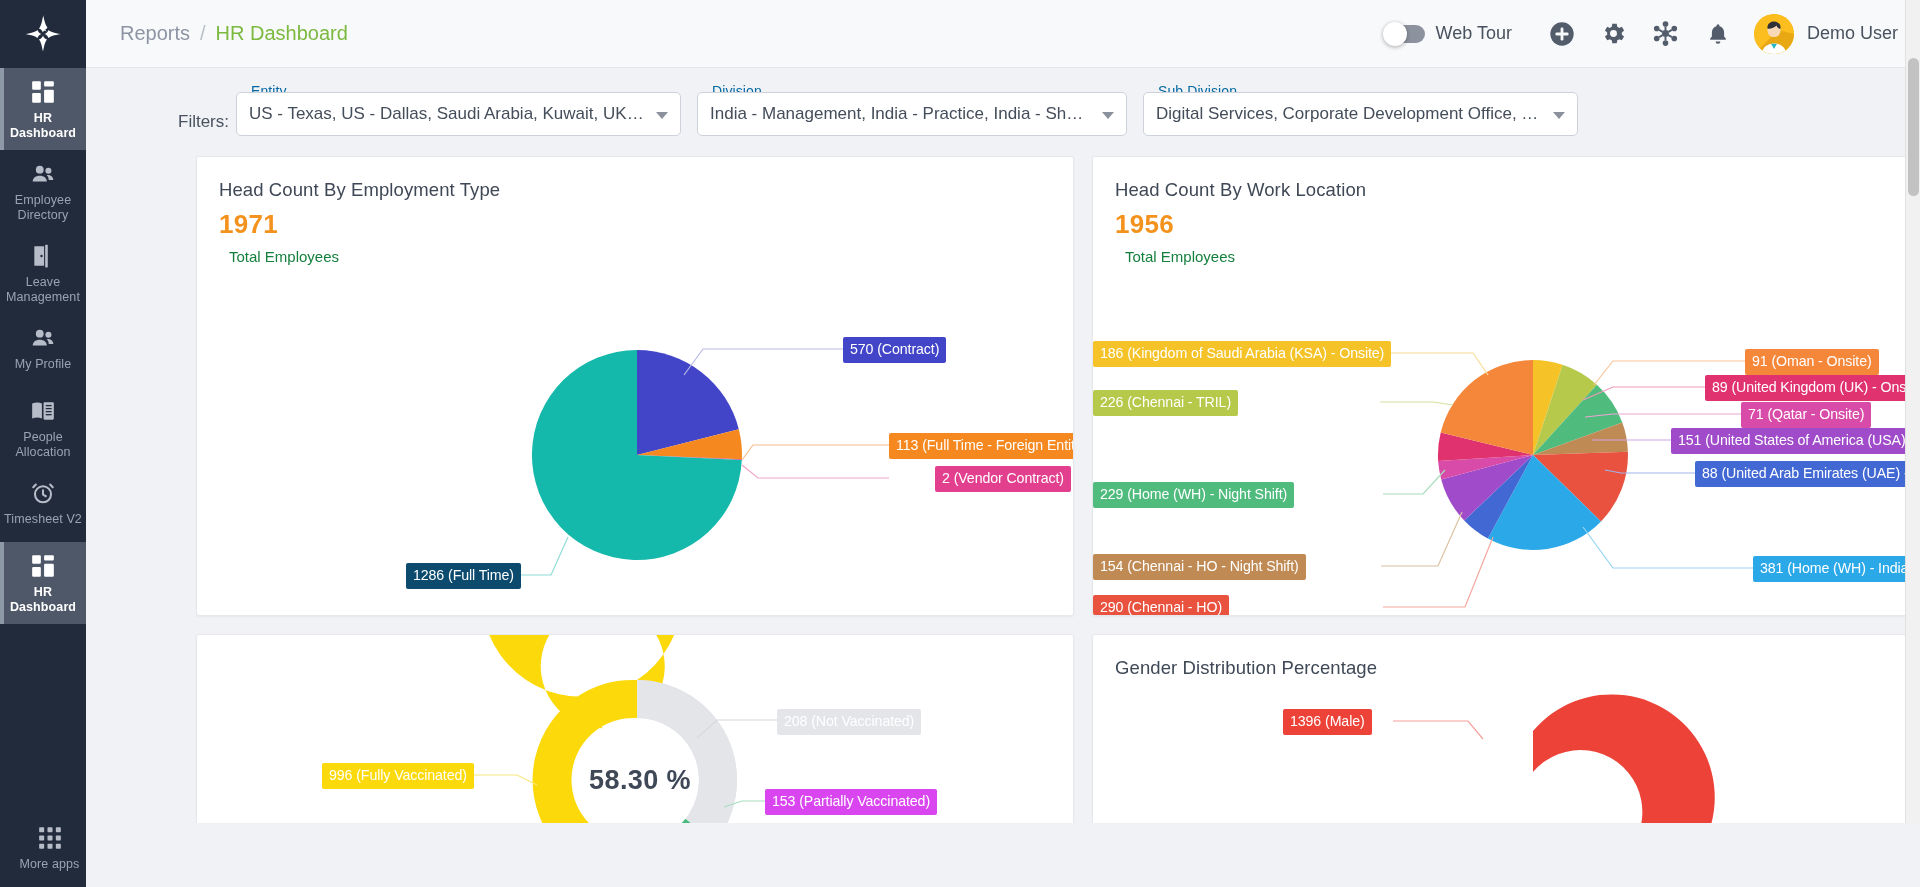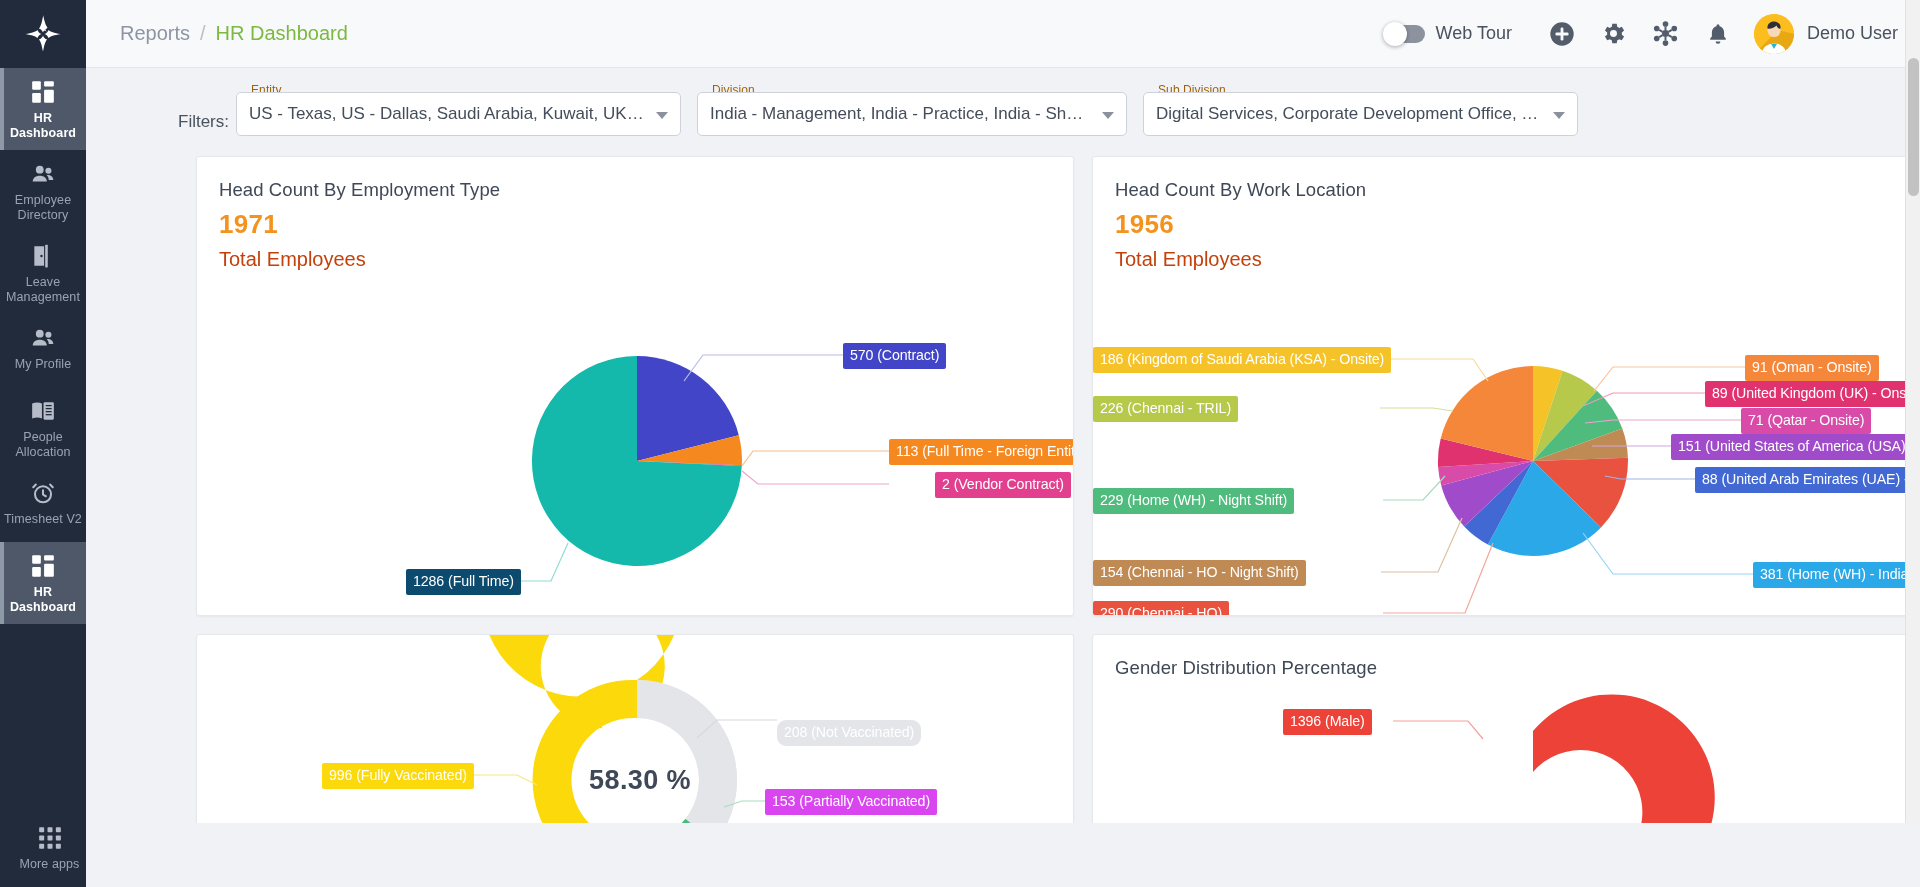--- a/index.html
+++ b/index.html
@@ -74,21 +74,21 @@
   .filters-bar { display:flex; align-items:center; padding:24px 0 12px 150px; position:relative; }
   .filters-label { position:absolute; left:92px; top:44px; font-size:17px; color:#49525f; }
   .filter-field { position:relative; margin-right:16px; }
   .ff-box {
     border:1px solid #cdd2da; border-radius:5px; background:#fff;
     height:44px; display:flex; align-items:center; padding:0 34px 0 12px;
     position:relative; cursor:pointer;
   }
   .ff-legend {
     position:absolute; top:-9px; left:10px; background:#f1f2f5; padding:0 5px;
-    font-size:12px; color:#a16207; letter-spacing:.1px;text-decoration:underline;
+    font-size:14px; color:#0369a1; letter-spacing:.1px;text-decoration:underline;
   }
   .ff-value {
     font-size:17px; color:#444d5a; white-space:nowrap; overflow:hidden;
     text-overflow:ellipsis; display:block; width:100%;
   }
   .ff-arrow {
     position:absolute; right:12px; top:50%; margin-top:-2px;
     width:0; height:0; border-left:6px solid transparent; border-right:6px solid transparent;
     border-top:7px solid #8a919d;
   }
@@ -102,21 +102,21 @@
     padding:8px 0 0 110px;
   }
   .card {
     background:#fff; border:1px solid #e6e8ec; border-radius:3px;
     box-shadow:0 1px 2px rgba(20,30,50,.05); position:relative; overflow:hidden;
   }
   .card.tall { height:460px; }
   .card.bottom { height:300px; }
   .card-title { font-size:18.5px; color:#3f4856; padding:22px 0 0 22px; letter-spacing:.1px; }
   .card-big { font-size:26px; color:#f4921e; font-weight:bold; padding:8px 0 0 22px; letter-spacing:.3px;}
-  .card-sub { font-size:20px; color:#c2410c; padding:8px 0 0 22px; }
+  .card-sub { font-size:15px; color:#15803d; padding:8px 0 0 22px;margin-left:10px; }
   .chart-area { position:relative; width:100%; }
 
   
   .chip {
     position:absolute; color:#fff; font-size:14.2px; line-height:15px;
     padding:5px 7px 6px; white-space:nowrap; border-radius:2px;
     letter-spacing:-.1px;
   }
   .chip.gray { color:#fbfbfb; }
   svg.leaders { position:absolute; left:0; top:0; overflow:visible; pointer-events:none; }
@@ -463,21 +463,21 @@
               <path d="M37.8 92.6 A100 100 0 0 1 -5.0 99.9 L-3.1 61.9 A62 62 0 0 0 23.4 57.4 Z" fill="#9ae86b"></path>
               <path d="M-5.0 99.9 A100 100 0 1 1 0 -100 L0 -62 A62 62 0 1 0 -3.1 61.9 Z" fill="#fcd90b"></path>
             </g>
             <polyline points="500,103 520,85 580,85" fill="none" stroke="#d7d8dd" stroke-width="1.2"></polyline>
             <polyline points="527,172 545,166 600,166" fill="none" stroke="#a8dcc0" stroke-width="1.2"></polyline>
             <polyline points="340,150 320,140 230,140" fill="none" stroke="#f7e77f" stroke-width="1.2"></polyline>
           </svg>
 
           <div class="donut-center" style="left:378px; top:130px; width:130px; text-align:center;">58.30 %</div>
 
-          <div class="chip gray" style="background:#e4e5e9; left:580px; top:85px; color:#ffffff;border-radius:9px;">208 (Not Vaccinated)</div>
+          <div class="chip gray" style="background:#e4e5e9; left:580px; top:74px; color:#ffffff;">208 (Not Vaccinated)</div>
           <div class="chip" style="background:#d946ef; left:568px; top:154px;text-align:center;">153 (Partially Vaccinated)</div>
           <div class="chip" style="background:#fcd90b; left:125px; top:128px;">996 (Fully Vaccinated)</div>
         </div>
       </section>
 
       <section class="card bottom">
         <div class="card-title">Gender Distribution Percentage</div>
 
         <div class="chart-area" style="height:250px;">
           <svg class="leaders" width="878" height="250" viewBox="0 0 878 250">

